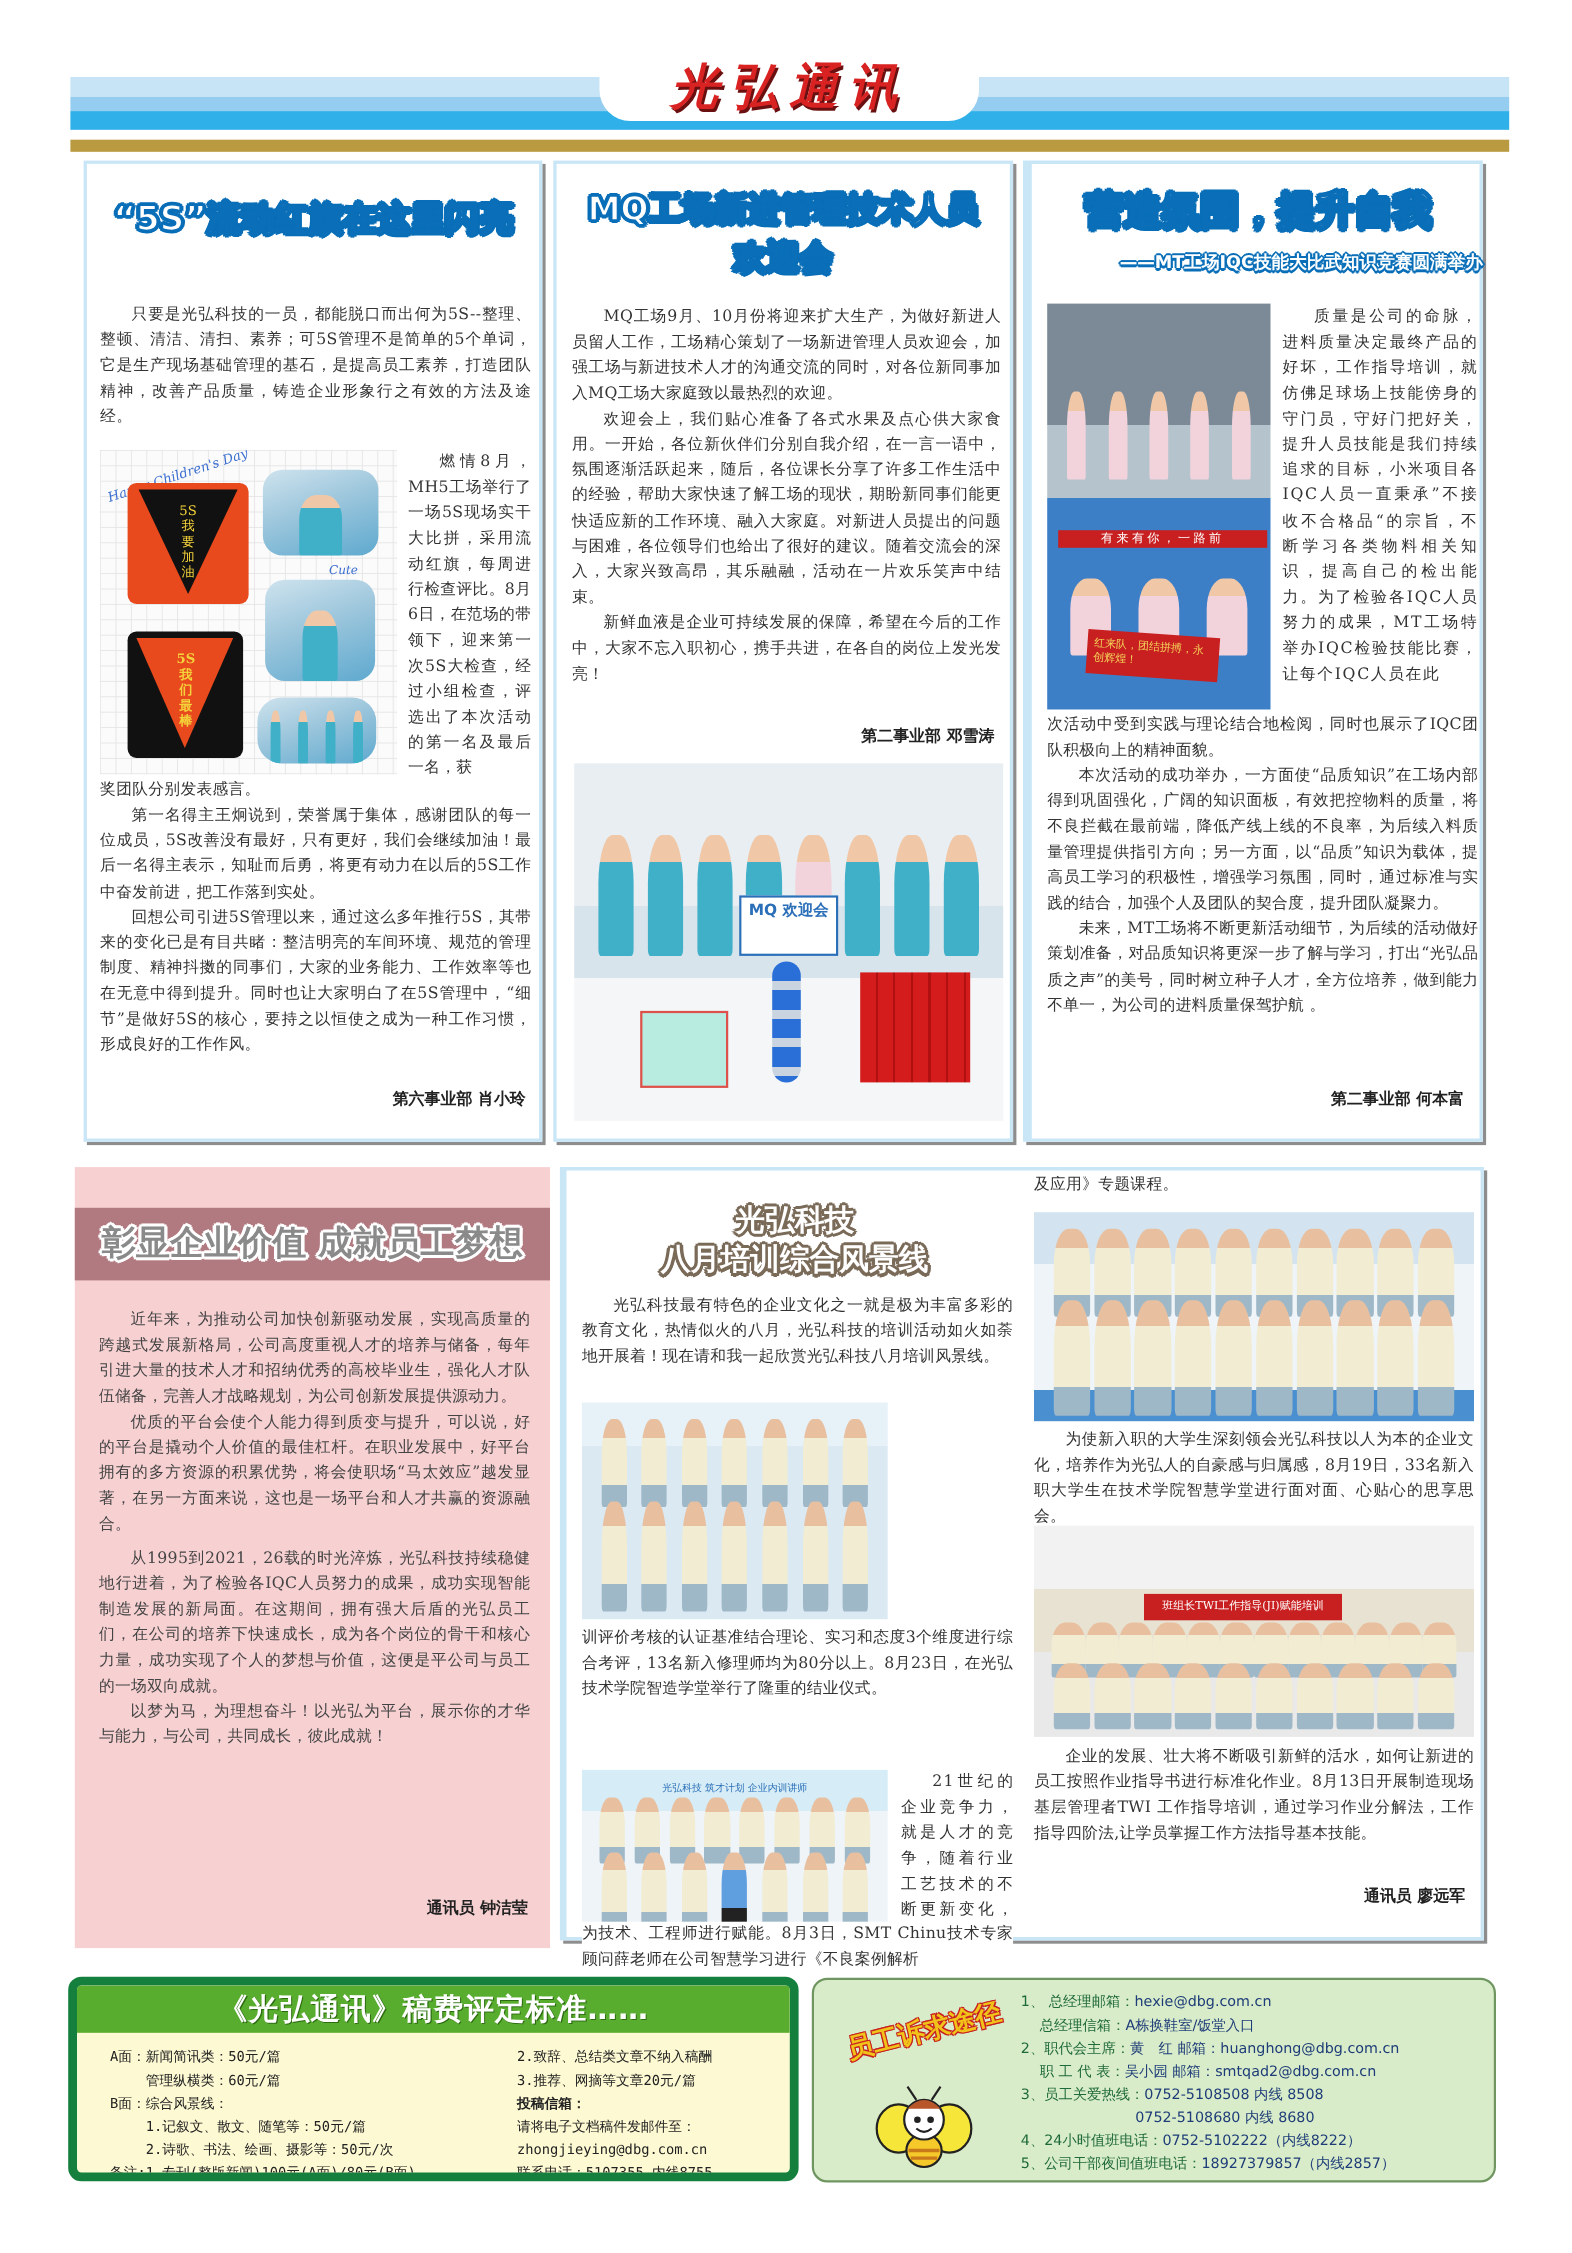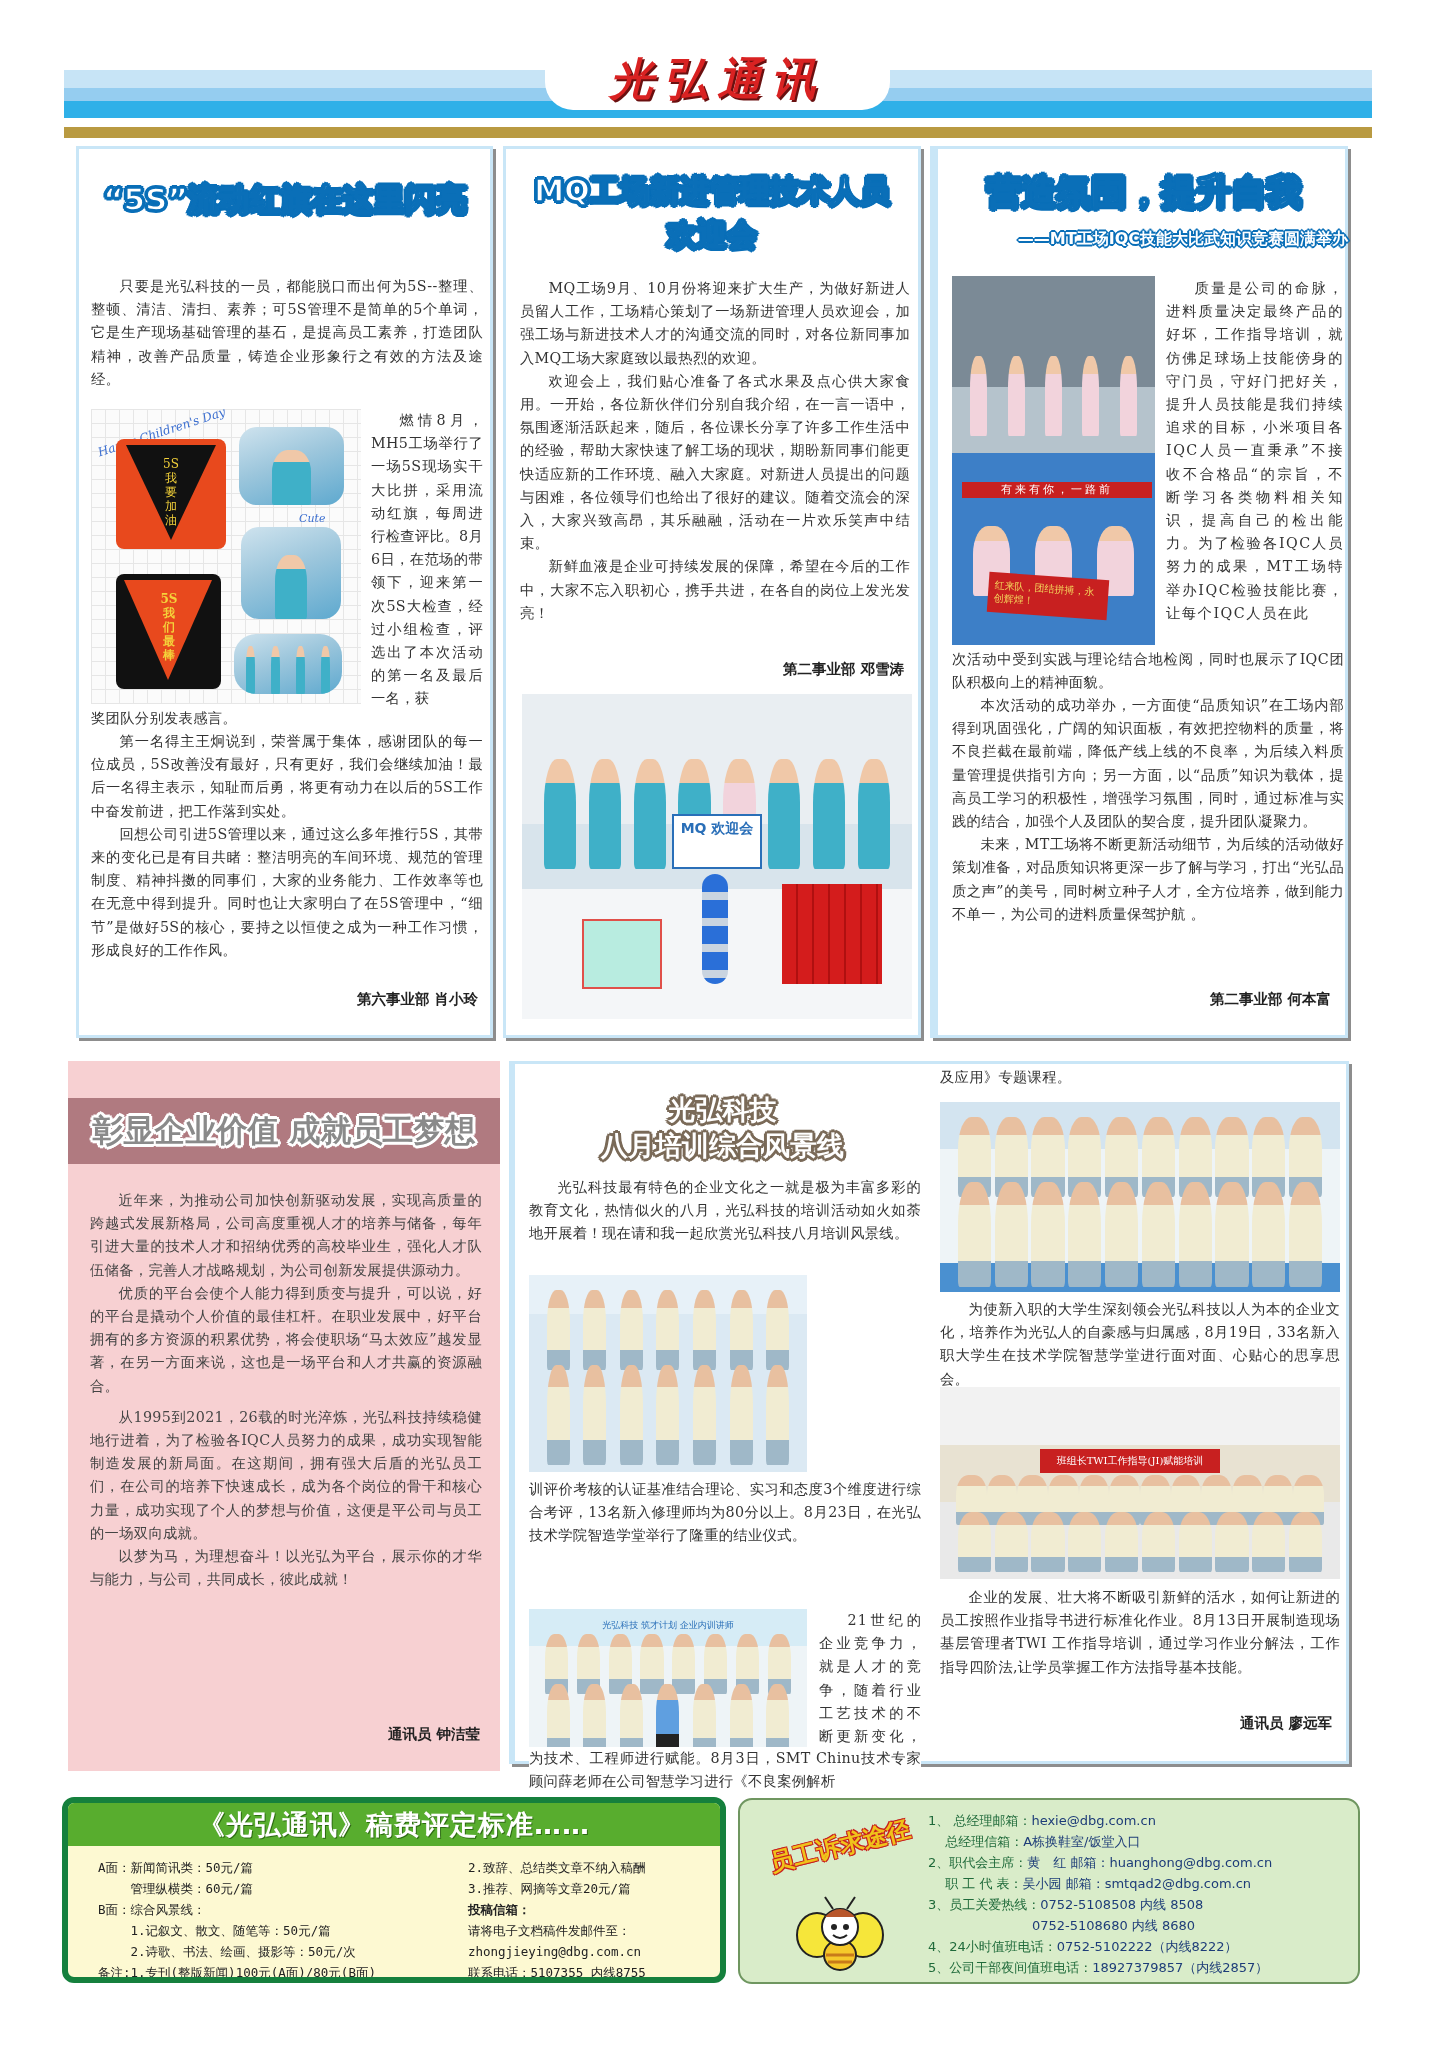--- a/index.html
+++ b/index.html
@@ -60,21 +60,21 @@
     position: absolute; overflow: hidden;
   }
   .people-row { position: absolute; left: 4%; right: 4%; height: 28%; display: flex; justify-content: space-around; align-items: flex-end; }
   .person { width: 9%; height: 100%; background: linear-gradient(#f0c8a8 0 22%, #3fb0c8 22% 100%); border-radius: 40% 40% 6% 6%; }
   .person.beige { background: linear-gradient(#e8c0a0 0 22%, #f1ecd2 22% 75%, #9fb8c8 75% 100%); }
   .person.pink { background: linear-gradient(#f0c8a8 0 22%, #f2d3dc 22% 100%); }
 
   
   .fee-box {
     left: 62px; top: 1797px; width: 664px; height: 186px; background: #fdf9d2;
-    border: 6px solid #15803d; border-radius: 12px; overflow: hidden;
+    border: 8px solid #15803d; border-radius: 12px; overflow: hidden;
   }
   .fee-head {
     height: 43px; background: #58ad2e; color: #fff; text-align: center;
     font-family: "DejaVu Sans", sans-serif; font-weight: bold; font-size: 27px; line-height: 43px;
     text-shadow: 1px 1px 0 #2d6b12; letter-spacing: 1px;
   }
   .fee-body { font-family: "DejaVu Sans Mono", monospace; font-size: 12.5px; color: #222; line-height: 21px; }
   .appeal-box {
     left: 738px; top: 1798px; width: 622px; height: 186px; background: #d9ecc9;
     border: 2px solid #6f9660; border-radius: 14px;

